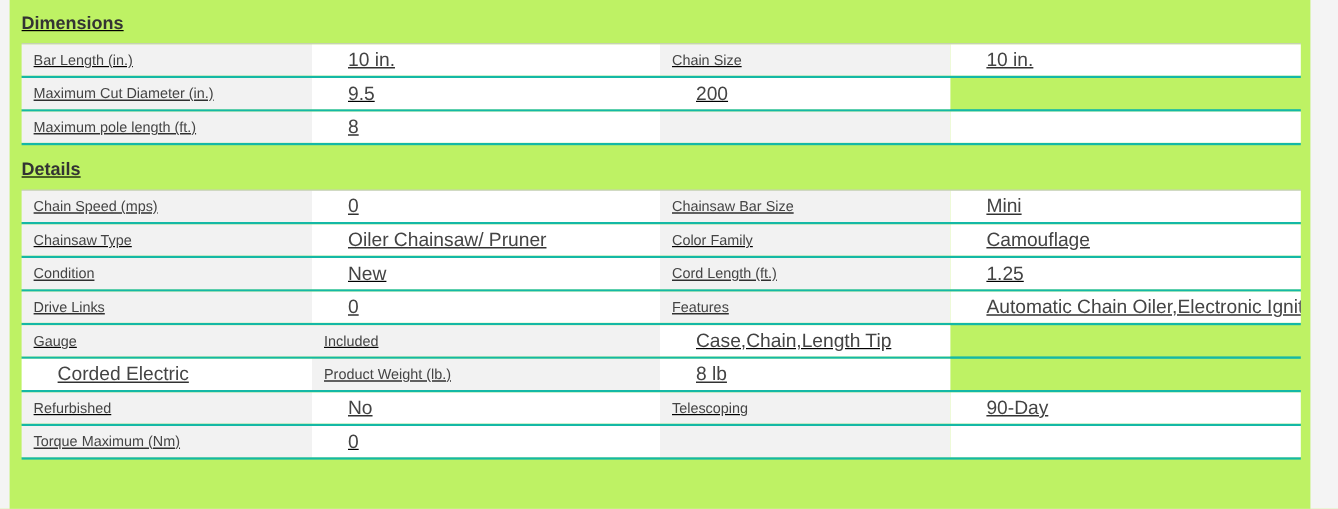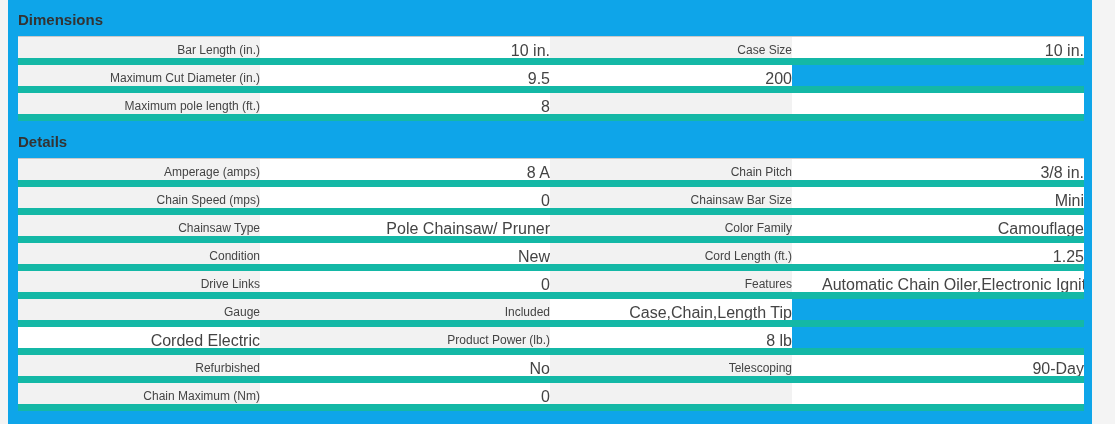--- a/index.html
+++ b/index.html
@@ -11,21 +11,22 @@
     font-family: "Liberation Sans", "DejaVu Sans", sans-serif;
     position: relative;
     overflow: hidden;
   }
   .card {
     position: absolute;
     left: 8px;
     top: 0;
     width: 1084px;
     height: 424px;
-    background: #0ea5e9;
+    background: #bef264;
+    text-decoration: underline;
   }
   .inner {
     padding: 10px 8px 0 10px;
   }
   .section-title {
     font-size: 15px;
     font-weight: bold;
     color: #333333;
     margin: 0 0 6px 0;
     line-height: 20px;
@@ -34,22 +35,21 @@
     margin-top: 11px;
   }
   .spec-table {
     width: 1066px;
     border-top: 1px solid #c9c9c9;
   }
   .spec-row {
     display: grid;
     grid-template-columns: 242px 290px 242px 292px;
     height: 28px;
-    border-bottom: 7px solid #14b8a6;
-    text-align: right;
+    border-bottom: 2px solid #14b8a6;
   }
   .spec-label {
     background: #f2f2f2;
     padding-left: 10px;
     font-size: 12px;
     color: #444444;
     line-height: 27px;
     white-space: nowrap;
     overflow: hidden;
   }
@@ -68,55 +68,49 @@
 
 <div class="card">
   <div class="inner">
 
     <div class="section">
       <h2 class="section-title">Dimensions</h2>
       <div class="spec-table">
           <div class="spec-row">
             <div class="spec-label">Bar Length (in.)</div>
             <div class="spec-value">10 in.</div>
-            <div class="spec-label">Case Size</div>
+            <div class="spec-label">Chain Size</div>
             <div class="spec-value">10 in.</div>
           </div>
           <div class="spec-row">
             <div class="spec-label">Maximum Cut Diameter (in.)</div>
             <div class="spec-value">9.5</div>
             <div class="spec-value">200</div>
           </div>
           <div class="spec-row">
             <div class="spec-label">Maximum pole length (ft.)</div>
             <div class="spec-value">8</div>
             <div class="spec-label"></div>
             <div class="spec-value"></div>
           </div>
         </div>
     </div>
 
     <div class="section">
       <h2 class="section-title">Details</h2>
       <div class="spec-table">
           <div class="spec-row">
-            <div class="spec-label">Amperage (amps)</div>
-            <div class="spec-value">8 A</div>
-            <div class="spec-label">Chain Pitch</div>
-            <div class="spec-value">3/8 in.</div>
-          </div>
-          <div class="spec-row">
             <div class="spec-label">Chain Speed (mps)</div>
             <div class="spec-value">0</div>
             <div class="spec-label">Chainsaw Bar Size</div>
             <div class="spec-value">Mini</div>
           </div>
           <div class="spec-row">
             <div class="spec-label">Chainsaw Type</div>
-            <div class="spec-value">Pole Chainsaw/ Pruner</div>
+            <div class="spec-value">Oiler Chainsaw/ Pruner</div>
             <div class="spec-label">Color Family</div>
             <div class="spec-value">Camouflage</div>
           </div>
           <div class="spec-row">
             <div class="spec-label">Condition</div>
             <div class="spec-value">New</div>
             <div class="spec-label">Cord Length (ft.)</div>
             <div class="spec-value">1.25</div>
           </div>
           <div class="spec-row">
@@ -125,31 +119,31 @@
             <div class="spec-label">Features</div>
             <div class="spec-value">Automatic Chain Oiler,Electronic Ignition,Telescoping</div>
           </div>
           <div class="spec-row">
             <div class="spec-label">Gauge</div>
             <div class="spec-label">Included</div>
             <div class="spec-value">Case,Chain,Length Tip</div>
           </div>
           <div class="spec-row">
             <div class="spec-value">Corded Electric</div>
-            <div class="spec-label">Product Power (lb.)</div>
+            <div class="spec-label">Product Weight (lb.)</div>
             <div class="spec-value">8 lb</div>
           </div>
           <div class="spec-row">
             <div class="spec-label">Refurbished</div>
             <div class="spec-value">No</div>
             <div class="spec-label">Telescoping</div>
             <div class="spec-value">90-Day</div>
           </div>
           <div class="spec-row">
-            <div class="spec-label">Chain Maximum (Nm)</div>
+            <div class="spec-label">Torque Maximum (Nm)</div>
             <div class="spec-value">0</div>
             <div class="spec-label"></div>
             <div class="spec-value"></div>
           </div>
         </div>
     </div>
 
   </div>
 </div>
 

